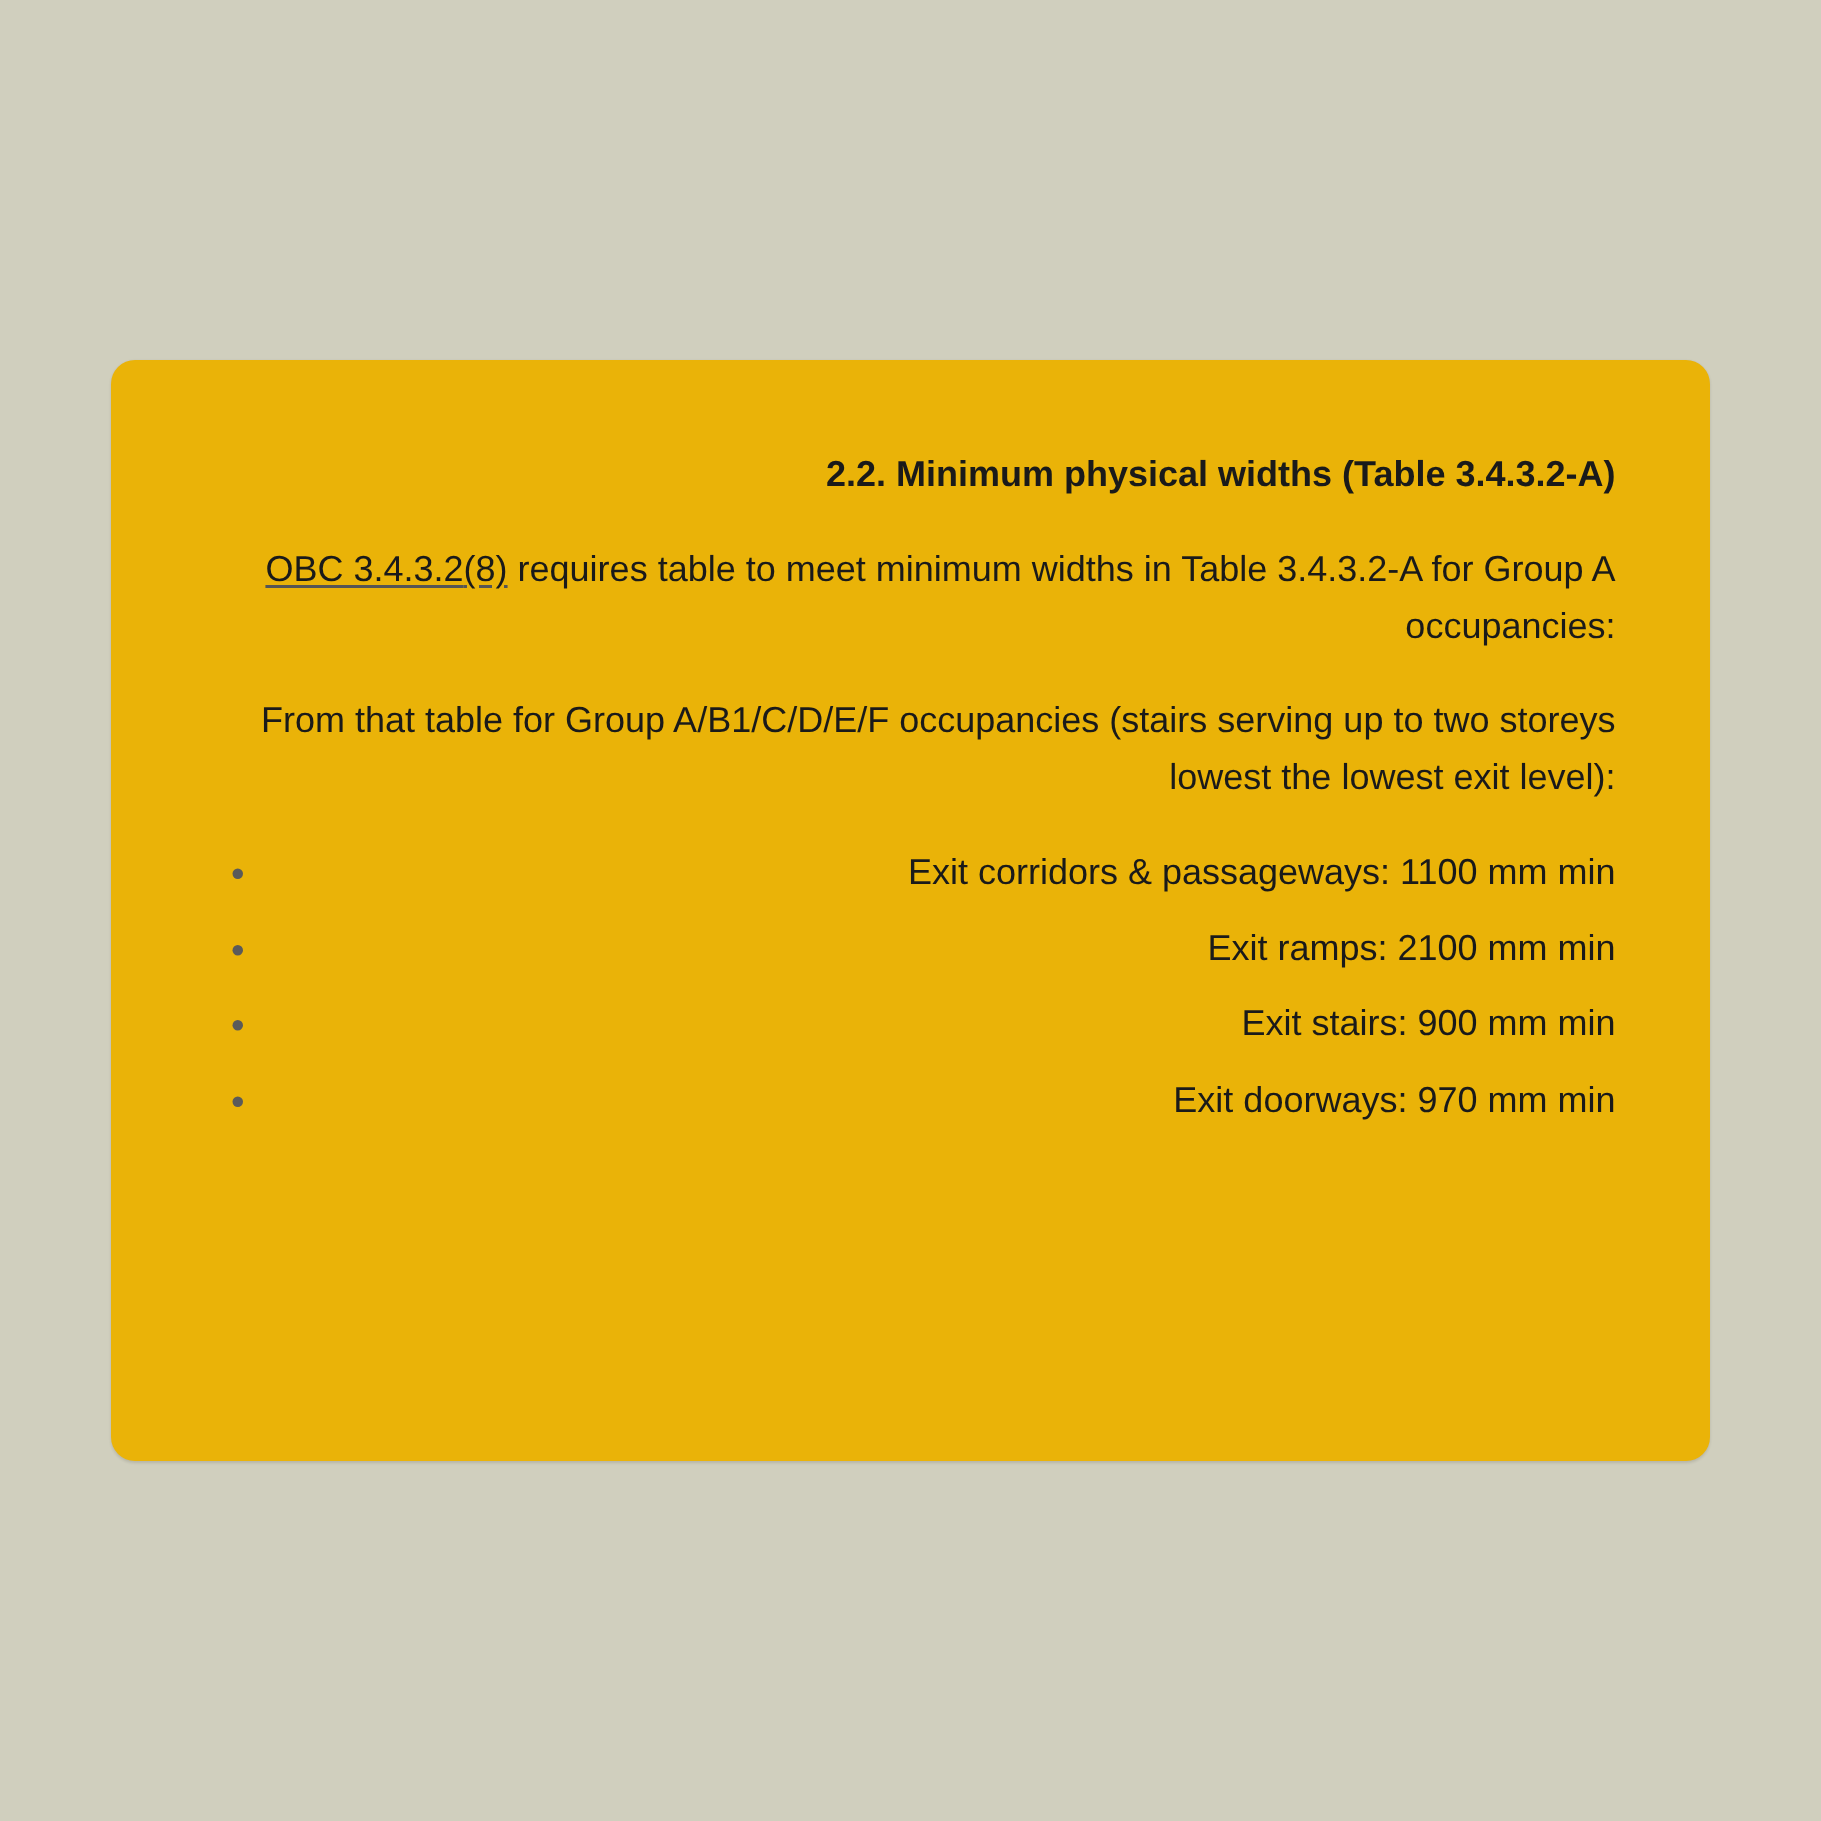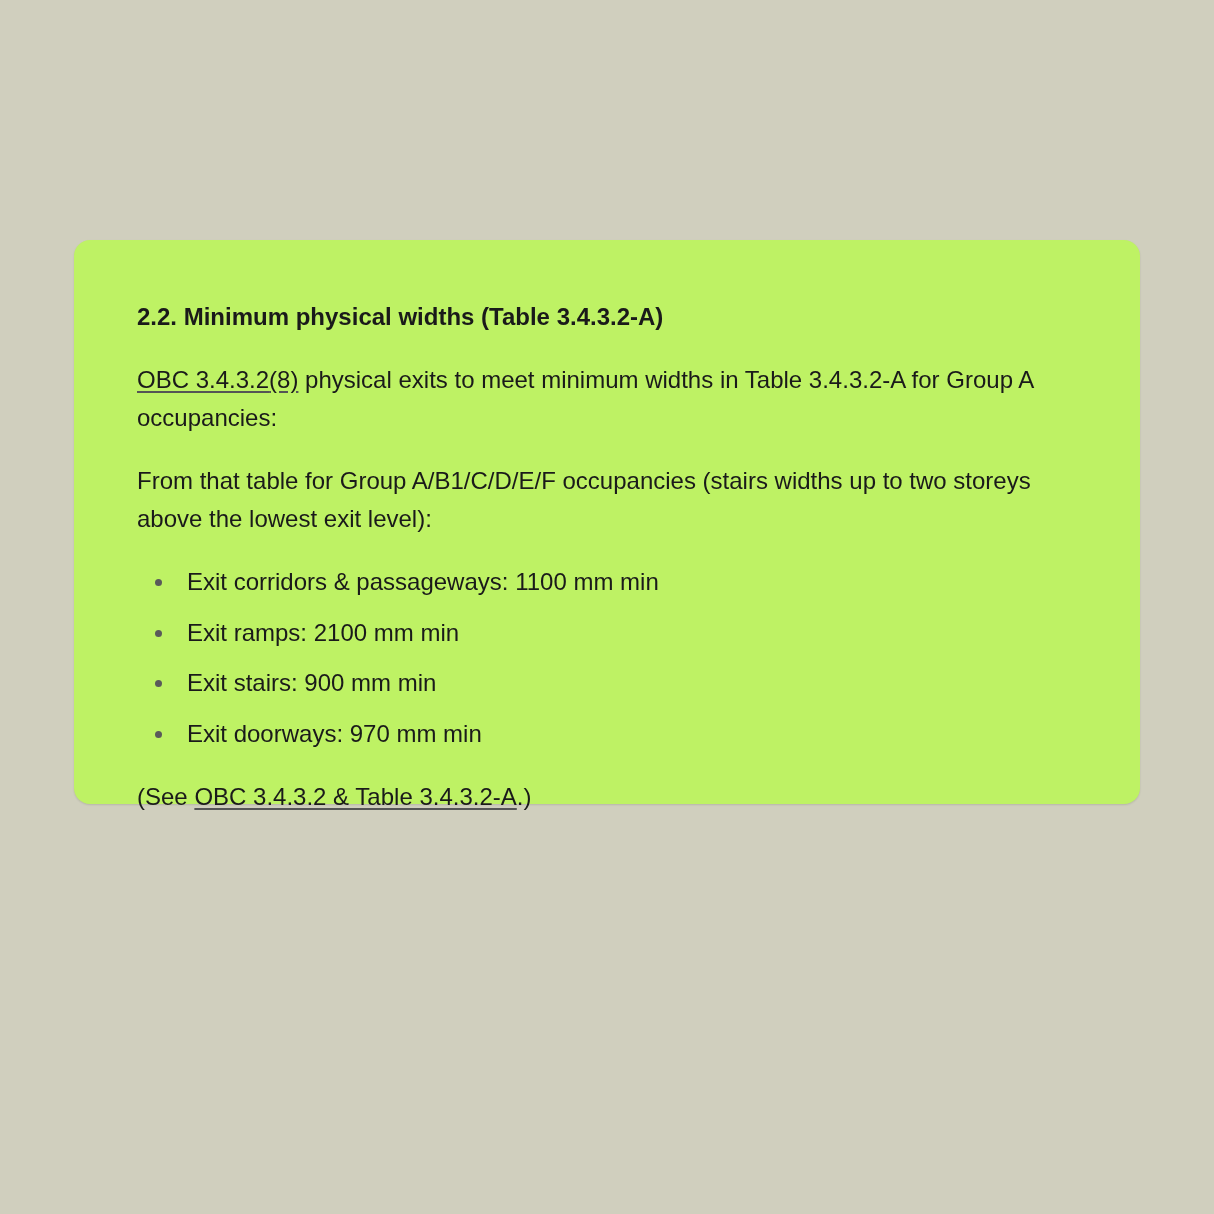--- a/index.html
+++ b/index.html
@@ -6,26 +6,27 @@
   body {
     width:1214px; height:1214px;
     background:#d0cfbe;
     font-family: "Liberation Sans", "DejaVu Sans", sans-serif;
     color:#1a1a1a;
     position:relative;
   }
   .card {
     position:absolute;
     left:74px; top:240px;
-    width:1066px; height:564px;
+    width:1066px; height:734px;
     box-sizing:border-box;
-    background:#bef264;
+    background:#eab308;
     border-radius:16px;
     box-shadow:0 1px 2px rgba(0,0,0,0.12);
     padding:52px 63px 0 63px;
+    text-align:right;
   }
   .heading {
     font-weight:bold;
     font-size:24px;
     line-height:38px;
     margin:6px 0 25px 0;
   }
   p {
     font-size:24px;
     line-height:38px;
@@ -57,26 +58,25 @@
     border-radius:50%;
     background:#5a5a5a;
   }
 </style>
 </head>
 <body>
 
 <div class="card">
   <div class="heading">2.2. Minimum physical widths (Table 3.4.3.2-A)</div>
 
-  <p><a href="#">OBC 3.4.3.2</a><a href="#">(8)</a><span> physical exits to meet </span><b>minimum widths</b><span> in </span><b>Table 3.4.3.2-A</b><span> for Group A occupancies:</span></p>
+  <p><a href="#">OBC 3.4.3.2</a><a href="#">(8)</a><span> requires table to meet </span><b>minimum widths</b><span> in </span><b>Table 3.4.3.2-A</b><span> for Group A occupancies:</span></p>
 
-  <p>From that table for Group A/B1/C/D/E/F occupancies (stairs widths up to two storeys above the lowest exit level):</p>
+  <p>From that table for Group A/B1/C/D/E/F occupancies (stairs serving up to two storeys lowest the lowest exit level):</p>
 
   <ul>
     <li>Exit corridors &amp; passageways: 1100 mm min</li>
     <li>Exit ramps: 2100 mm min</li>
     <li>Exit stairs: 900 mm min</li>
     <li>Exit doorways: 970 mm min</li>
   </ul>
 
-  <p><span>(See </span><a href="#">OBC 3.4.3.2 &amp; Table 3.4.3.2-A</a><span>.)</span></p>
 
 </div>
 
 </body></html>

